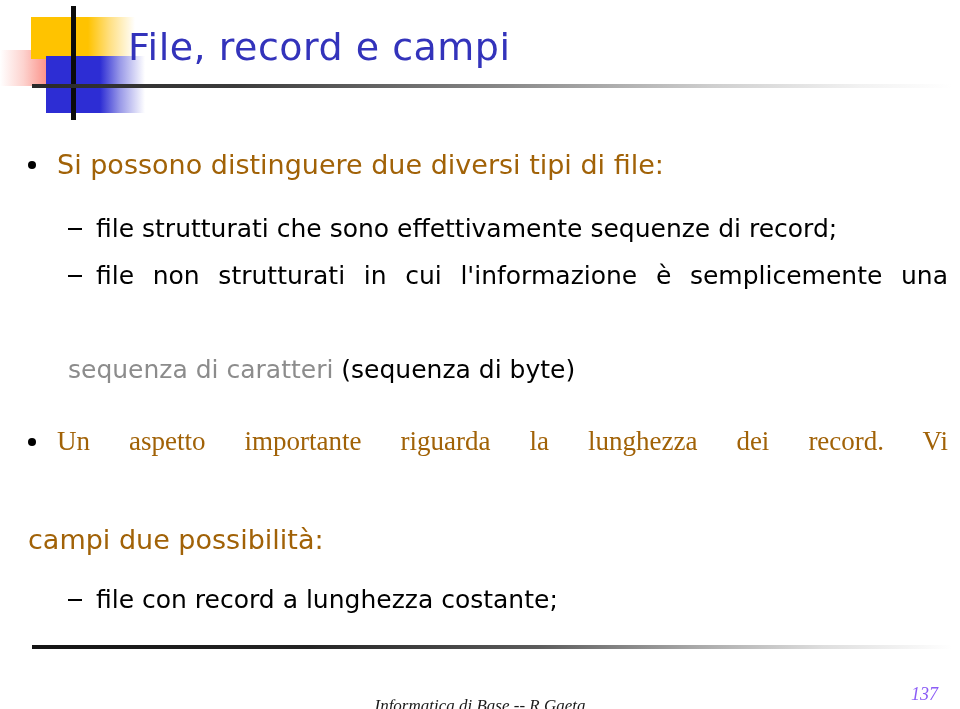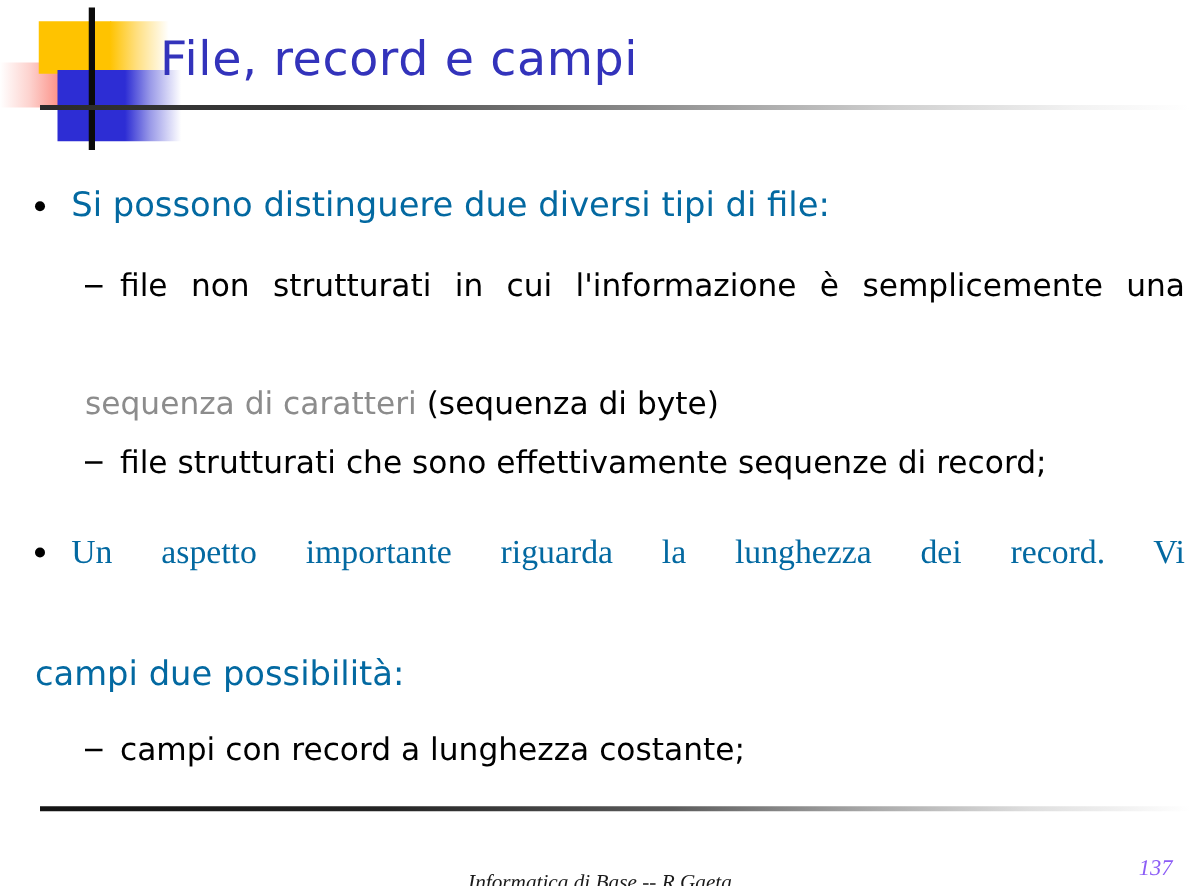--- a/index.html
+++ b/index.html
@@ -111,21 +111,21 @@
 
   
   .l1 {
     position: relative;
     margin: 0 0 0 0;
     padding-left: 57px;
     padding-right: 12px;
     font-family: "DejaVu Sans", sans-serif;
     font-size: 27px;
     line-height: 49px;
-    color: #0369a1;
+    color: #a16207;
     text-align: justify;
   }
   .l1 > .dot {
     position: absolute;
     left: 28px;
     top: 21px;
     width: 8px;
     height: 8px;
     border-radius: 50%;
     background: #000000;
@@ -220,42 +220,42 @@
 
     <div class="l1">
       <span class="dot"></span>
       <span class="nowrapline">Si possono distinguere due diversi tipi di file:</span>
     </div>
 
     <div class="gap-a"></div>
 
     <div class="l2">
       <span class="dash"></span>
+      <span class="nowrapline">file strutturati che sono effettivamente sequenze di record;</span>
+    </div>
+
+    <div class="l2">
+      <span class="dash"></span>
       <span class="justify-hard" style="display:block;">file non strutturati in cui l'informazione è semplicemente una</span>
       <span style="display:block; margin-left:-28px;"><span class="gray">sequenza di caratteri</span><span> (sequenza di byte)</span></span>
-    </div>
-
-    <div class="l2">
-      <span class="dash"></span>
-      <span class="nowrapline">file strutturati che sono effettivamente sequenze di record;</span>
     </div>
 
     <div class="gap-c"></div>
 
     <div class="l1">
       <span class="dot"></span>
       <span class="justify-hard" style="display:block;font-family:Liberation Serif, serif;">Un aspetto importante riguarda la lunghezza dei record. Vi</span>
       <span style="display:block; margin-left:-29px;" class="nowrapline">campi due possibilità:</span>
     </div>
 
     <div class="gap-d"></div>
 
     <div class="l2">
       <span class="dash"></span>
-      <span class="nowrapline">campi con record a lunghezza costante;</span>
+      <span class="nowrapline">file con record a lunghezza costante;</span>
     </div>
 
     <div class="gap-e"></div>
 
 
   </div>
 
   <div class="footer-rule"></div>
   <div class="footer-text">Informatica di Base -- R.Gaeta</div>
   <div class="page-num">137</div>

